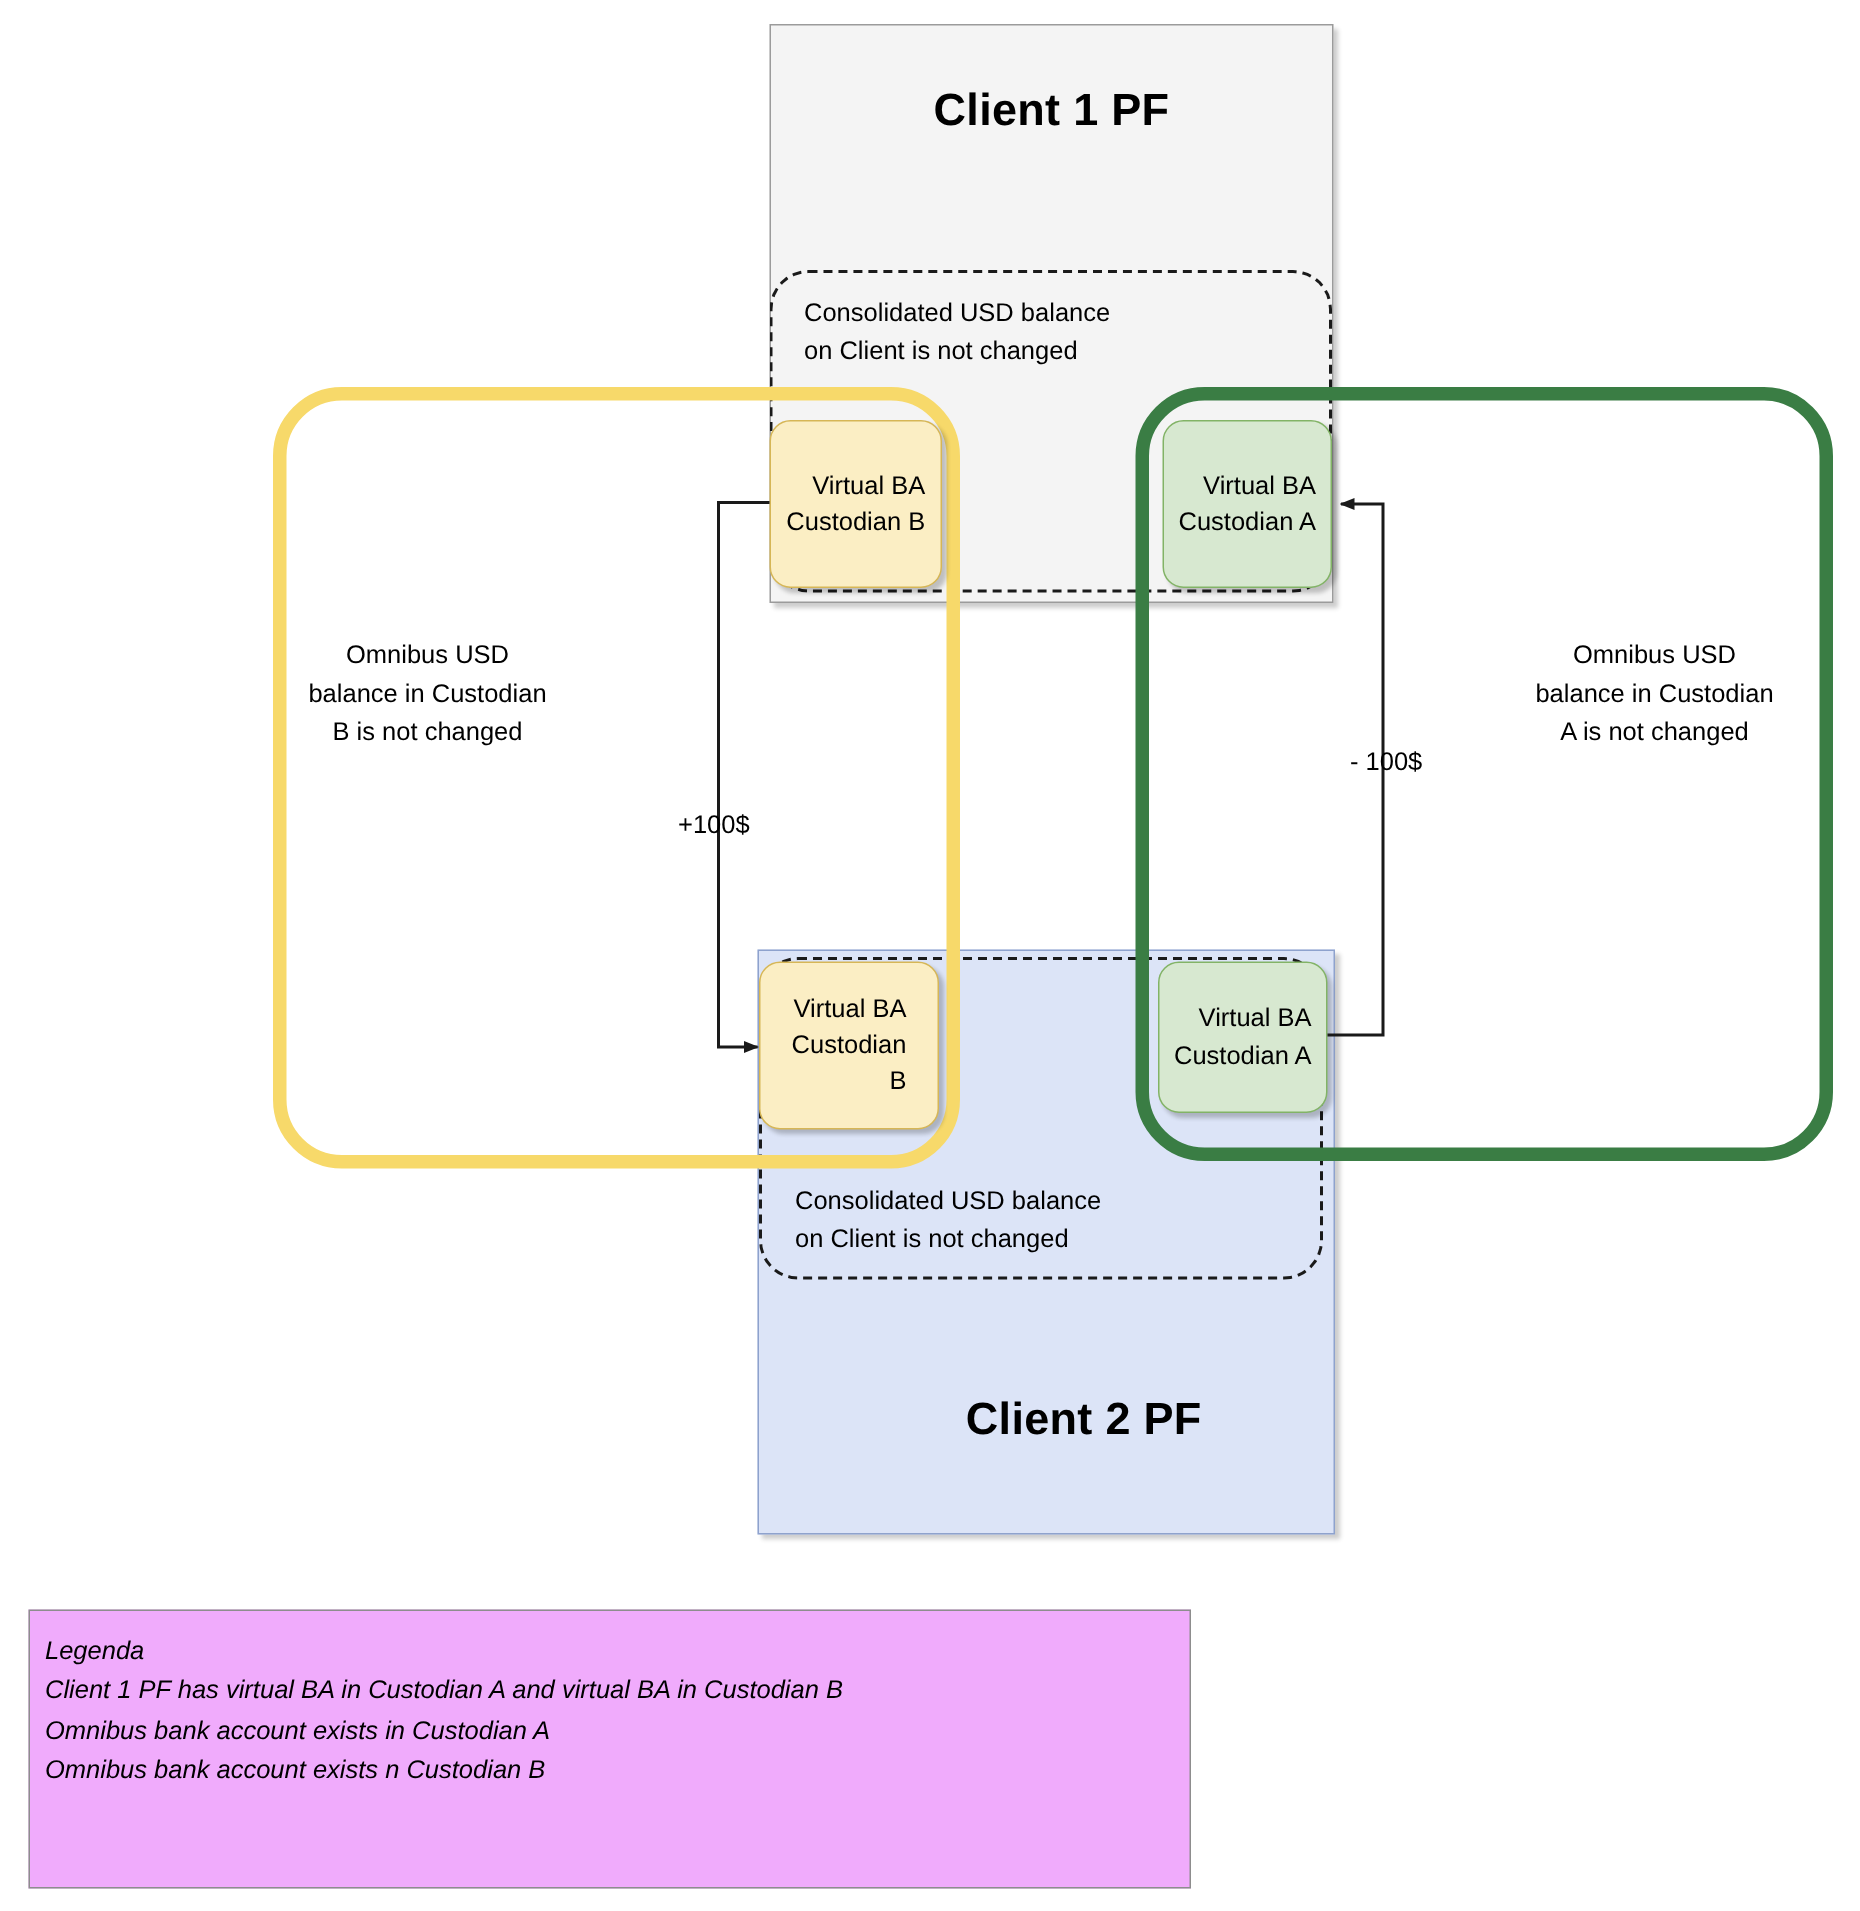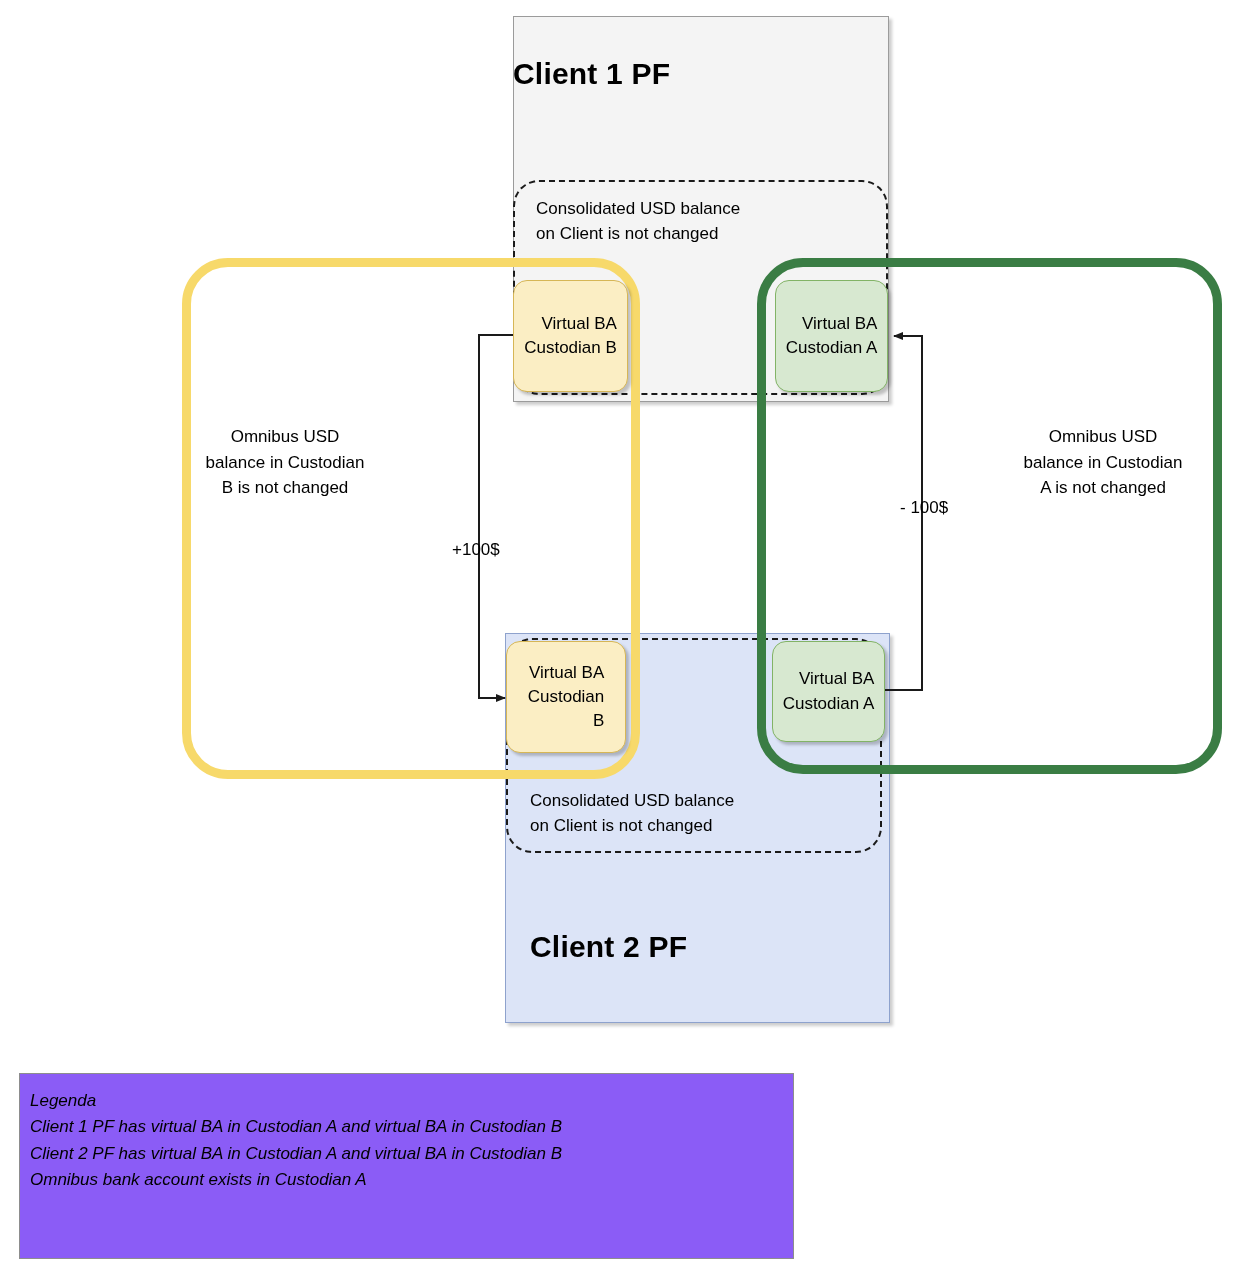--- a/index.html
+++ b/index.html
@@ -33,21 +33,21 @@
     border-color: #9b9b9b;
   }
   #client2-panel {
     left: 505px; top: 633px; width: 385px; height: 390px;
     background: #dce4f7;
     border-color: #8ea2cd;
   }
   .client-title {
     position: absolute;
     left: 0; right: 0;
-    text-align: left;
+    text-align: center;
     font-size: 30px;
     font-weight: bold;
     color: #000000;
     letter-spacing: 0.2px;
   }
   #client1-title { top: 57px; }
   #client2-title { top: 930px; }
 
   
   .dashed-region {
@@ -142,21 +142,21 @@
   #label-plus100 { left: 452px; top: 494px; margin-top: 46px; }
   #label-minus100 { left: 900px; top: 498px; }
 
   
   #legend-box {
     position: absolute;
     left: 19px; top: 1073px;
     width: 775px; height: 186px;
     box-sizing: border-box;
     border: 1px solid #8d8d8d;
-    background: #8b5cf6;
+    background: #f0abfc;
     padding: 14px 10px 0 10px;
   }
   .legend-line {
     font-size: 17px;
     font-style: italic;
     line-height: 1.55;
     color: #000000;
     white-space: nowrap;
   }
 </style>
@@ -238,17 +238,17 @@
 
     <path class="flow-path" marker-end="url(#arrowhead)" d="M 885,690 L 922,690 L 922,336 L 894,336"></path>
   </svg>
 
   <div id="label-plus100" class="flow-label">+100$</div>
   <div id="label-minus100" class="flow-label">- 100$</div>
 
   <div id="legend-box">
     <div class="legend-line">Legenda</div>
     <div class="legend-line">Client 1 PF has virtual BA in Custodian A and virtual BA in Custodian B</div>
-    <div class="legend-line">Client 2 PF has virtual BA in Custodian A and virtual BA in Custodian B</div>
     <div class="legend-line">Omnibus  bank account exists in Custodian A</div>
+    <div class="legend-line">Omnibus bank account exists n Custodian B</div>
   </div>
 
 </div>
 
 </body></html>

